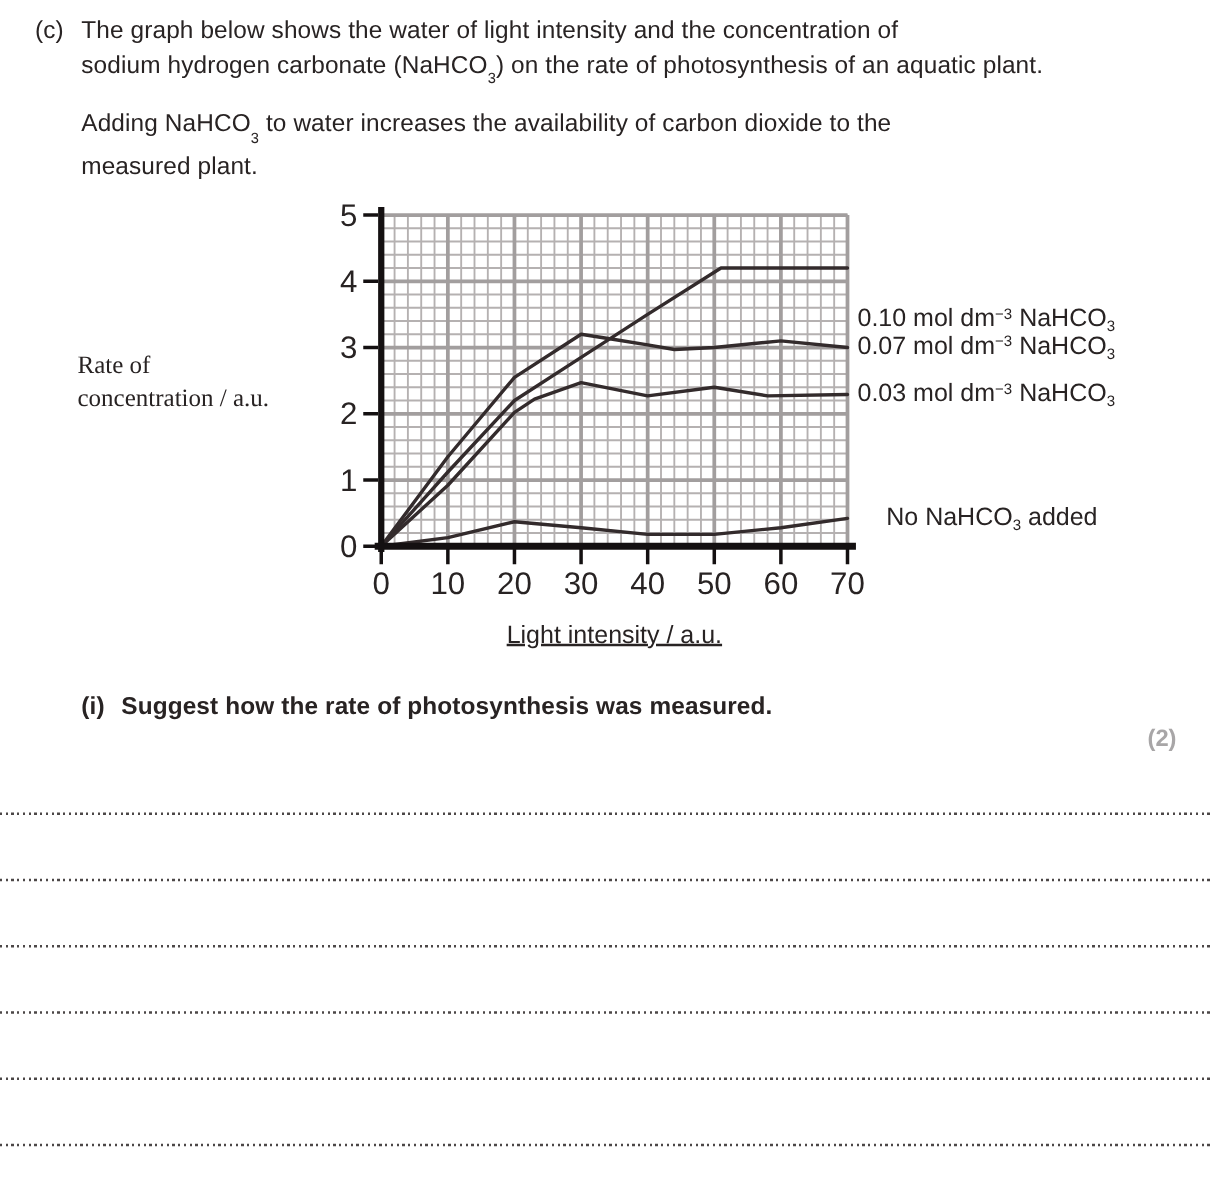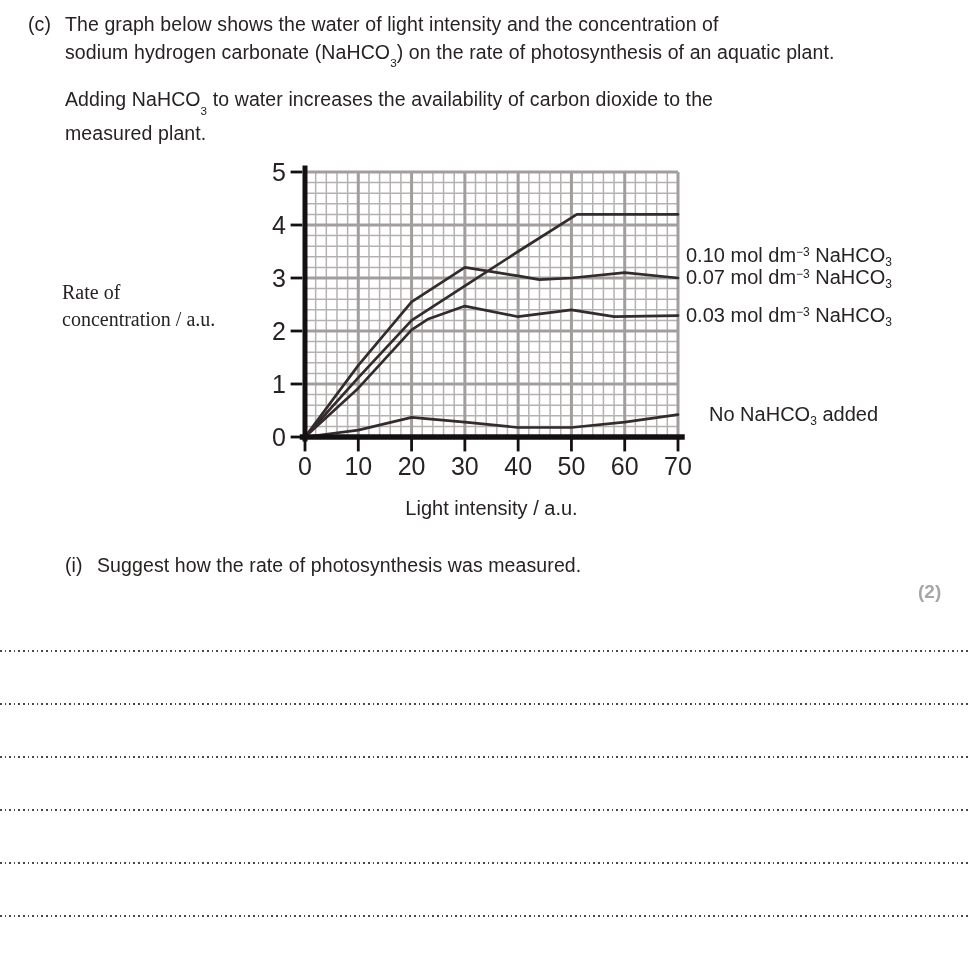--- a/index.html
+++ b/index.html
@@ -9,23 +9,23 @@
     background:#ffffff;color:#282323;
     font-family:"Liberation Sans","DejaVu Sans",sans-serif;
   }
   .abs{position:absolute;}
   .qtext{font-size:19.5px;line-height:27.5px;letter-spacing:.1px;}
   .sb{font-size:.6em;position:relative;top:.35em;}
   .sp{font-size:.6em;position:relative;top:-.5em;}
   #ylabel{left:62px;top:279px;font-size:20px;line-height:27px;font-family:Liberation Serif, serif;}
   #chart-wrap{left:255px;top:150px;width:713px;height:382px;}
   #chart-svg{position:absolute;left:0;top:0;}
-  #xlabel{left:50px;top:347px;width:373px;text-align:center;font-size:20px;}
+  #xlabel{left:50px;top:347px;width:373px;text-align:center;font-size:20px;text-decoration:underline;}
   .legend-label{font-size:20px;white-space:nowrap;color:#282323;line-height:26px;}
-  #subq{left:65px;top:552px;}
+  #subq{left:65px;top:552px;font-weight:bold;}
   #subq .si-label{display:inline-block;width:32px;}
   #marks{left:918px;top:581px;font-size:19px;font-weight:bold;}
   .ans-line{left:0;width:968px;height:2px;
     background:repeating-linear-gradient(90deg,#4c4747 0 1.7px,transparent 1.7px 4.6px);}
 </style>
 </head>
 <body>
 
 <div class="abs qtext" style="left:28px;top:11px">(c)</div>
 

